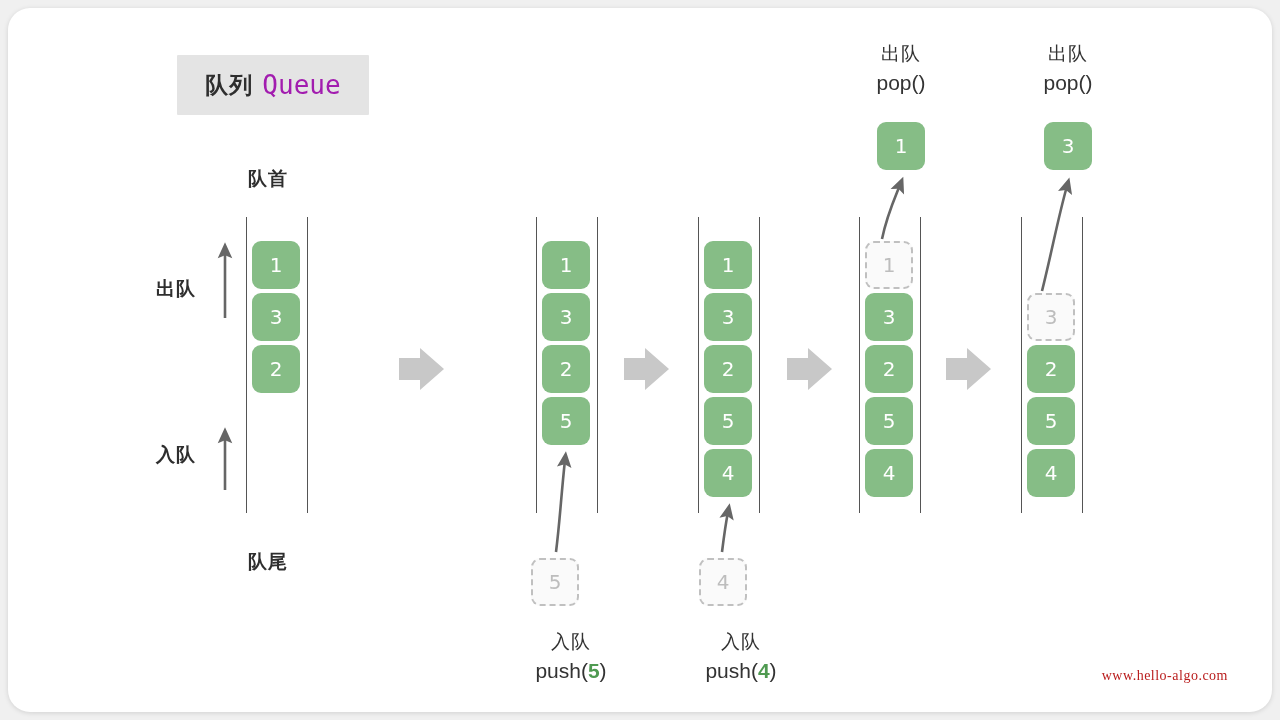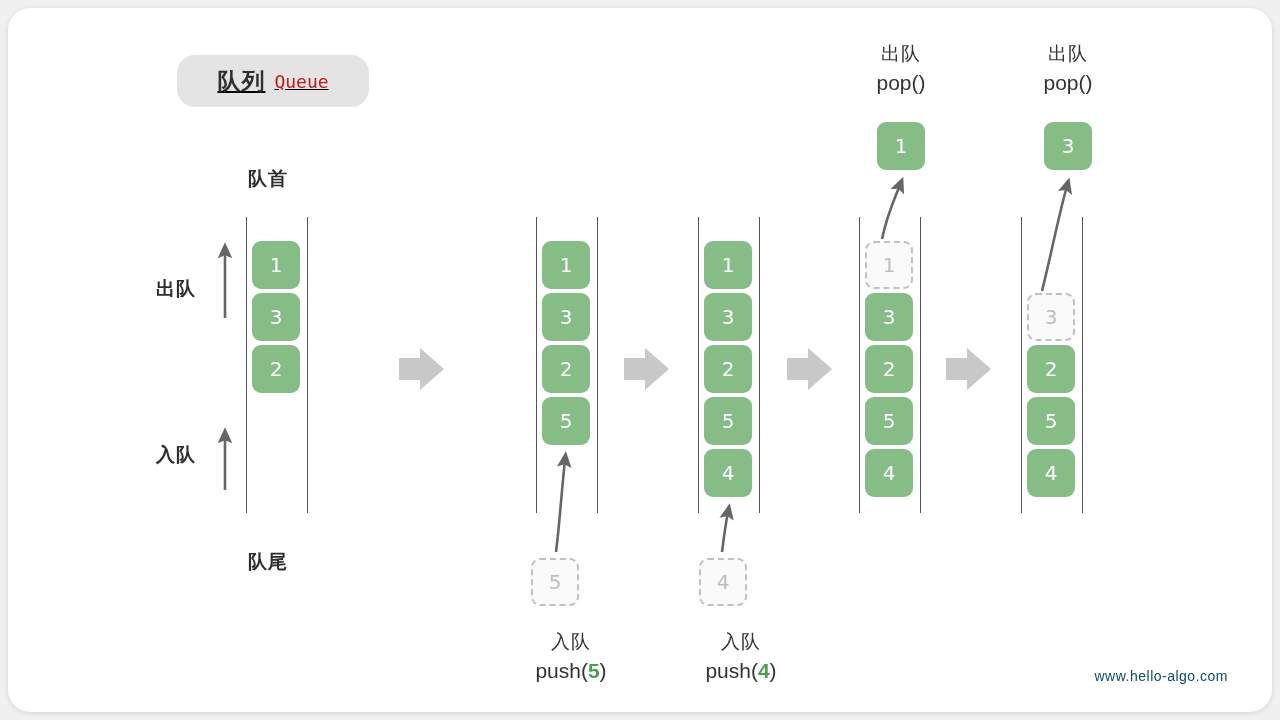--- a/index.html
+++ b/index.html
@@ -29,39 +29,38 @@
     border-radius: 22px;
     box-shadow: 0 1px 5px rgba(0,0,0,0.13);
   }
 
   
   #title-badge {
     position: absolute;
     left: 169px;
     top: 47px;
     width: 192px;
-    height: 52px;
+    height: 60px;
     background: #e4e4e4;
-    border-radius: 18px;
+    border-radius: 1px;
     display: flex;
     align-items: center;
     justify-content: center;
     gap: 9px;
-    text-decoration: underline;
   }
   #title-badge .cn {
     font-size: 23px;
     font-weight: bold;
     color: #2e2e2e;
     font-family: "DejaVu Sans", sans-serif;
     letter-spacing: 1px;
   }
   #title-badge .en {
-    font-size: 18px;
-    color: #b91c1c;
+    font-size: 26px;
+    color: #a21caf;
     font-family: "DejaVu Sans Mono", monospace;
     letter-spacing: 0px;
   }
 
   
   .cnlabel {
     position: absolute;
     font-family: "DejaVu Sans", sans-serif;
     font-weight: bold;
     font-size: 19px;
@@ -116,23 +115,23 @@
     background: #fafafa;
     color: #bdbdbd;
     border: 2px dashed #c0c0c0;
   }
 
   
   #watermark {
     position: absolute;
     right: 44px;
     bottom: 28px;
-    font-family: Liberation Sans, sans-serif;
+    font-family: Liberation Serif, serif;
     font-size: 14px;
-    color: #0c4a6e;
+    color: #b91c1c;
     letter-spacing: 0.5px;
   }
 
   svg.overlay {
     position: absolute;
     left: 0;
     top: 0;
     width: 1280px;
     height: 720px;
     pointer-events: none;

